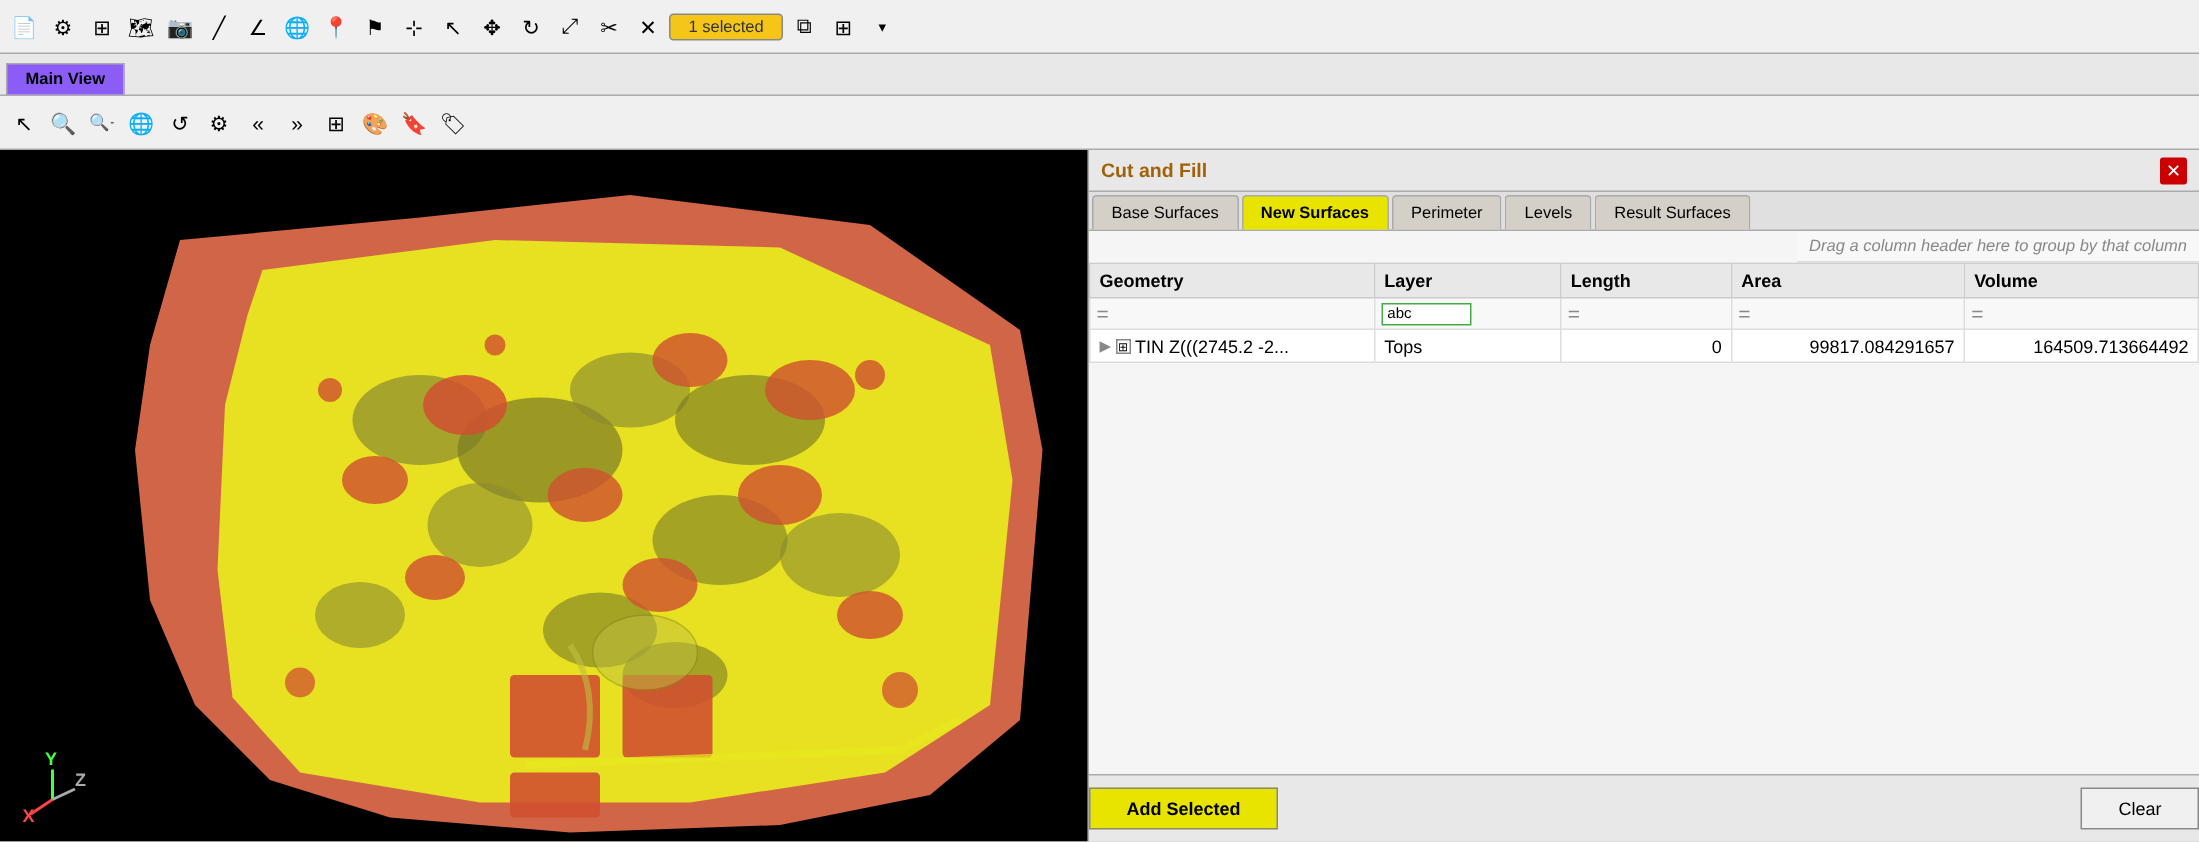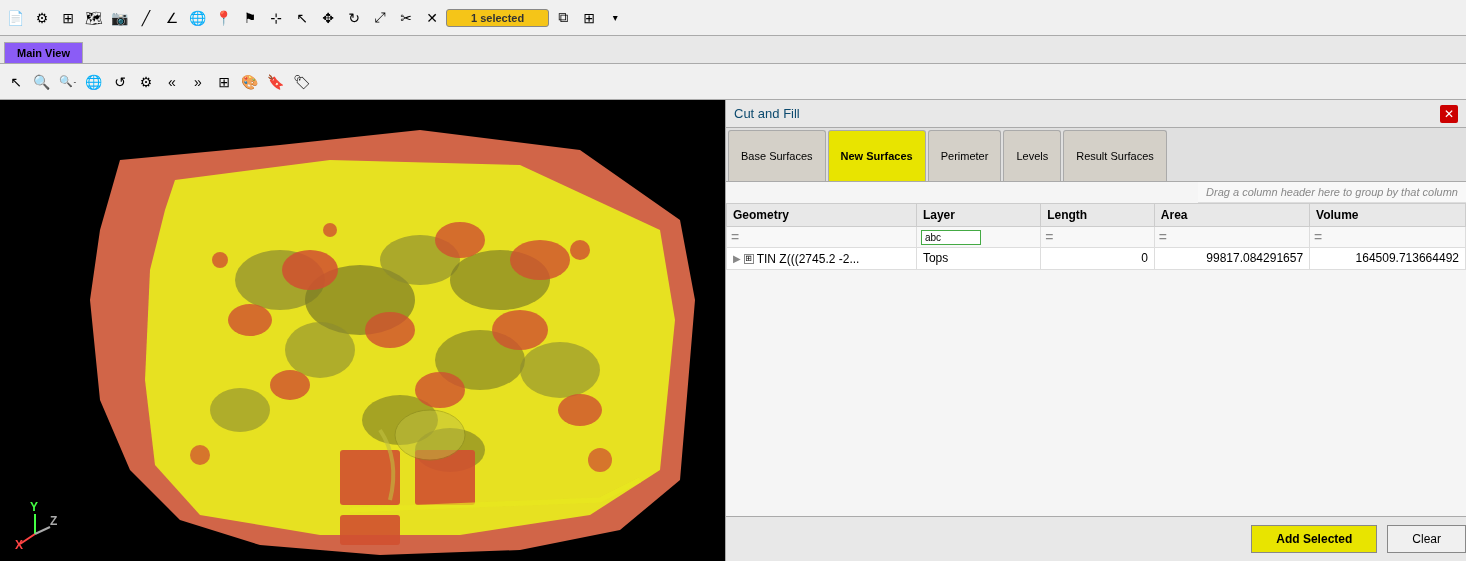--- a/index.html
+++ b/index.html
@@ -18,23 +18,23 @@
     .toolbar-icon {
       width: 24px; height: 24px;
       display: inline-flex; align-items: center; justify-content: center;
       cursor: pointer; border: 1px solid transparent;
       border-radius: 2px; font-size: 14px;
     }
     .selected-badge {
       background: #f5c518;
       border: 1px solid #888;
       border-radius: 3px;
-      padding: 2px 24px;
-      font-size: 11px;
-      font-weight: bold;
+      padding: 2px 12px;
+      font-size: 11px;
+      font-weight: normal;
       color: #333;
       cursor: pointer;
     }
 
     
     .view-tab-bar {
       height: 28px;
       background: #e8e8e8;
       border-bottom: 1px solid #aaa;
       display: flex;
@@ -100,43 +100,43 @@
       height: 28px;
       background: #e8e8e8;
       border-bottom: 1px solid #aaa;
       display: flex;
       align-items: center;
       justify-content: space-between;
       padding: 0 8px;
     }
     .panel-title {
       font-size: 13px;
-      font-weight: normal;
-      color: #0c4a6e;
+      font-weight: bold;
+      color: #a16207;
     }
     .close-btn {
       width: 18px; height: 18px;
       background: #cc0000;
       color: white;
       border: none;
       border-radius: 2px;
       cursor: pointer;
       font-size: 12px;
       display: flex; align-items: center; justify-content: center;
     }
 
     
     .panel-tabs {
       display: flex;
       background: #e0e0e0;
       border-bottom: 1px solid #aaa;
       padding: 2px 2px 0 2px;
     }
     .panel-tab {
-      padding: 19px 12px;
+      padding: 5px 12px;
       background: #d4d0c8;
       border: 1px solid #aaa;
       border-bottom: none;
       cursor: pointer;
       font-size: 11px;
       margin-right: 2px;
       border-radius: 3px 3px 0 0;
     }
     .panel-tab.active {
       background: #e8e400;
@@ -213,21 +213,21 @@
       align-items: flex-end;
     }
 
     
     .panel-footer {
       height: 45px;
       background: #e8e8e8;
       border-top: 1px solid #aaa;
       display: flex;
       align-items: center;
-      justify-content: flex-end;
+      justify-content: space-between;
       gap: 10px;
     }
     .btn-add-selected {
       background: #e8e400;
       border: 1px solid #888;
       padding: 6px 24px;
       cursor: pointer;
       font-size: 12px;
       font-weight: bold;
     }

